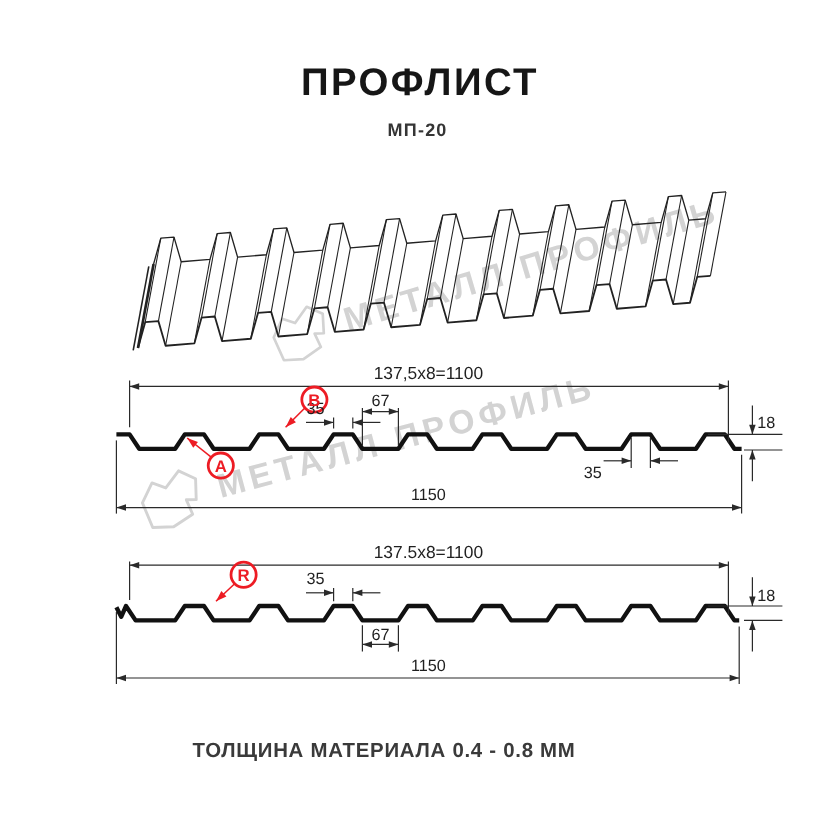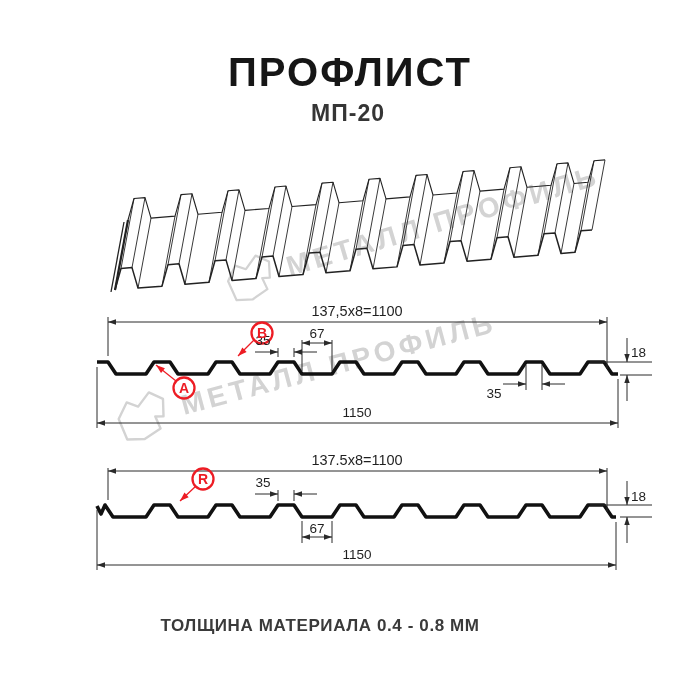--- a/index.html
+++ b/index.html
@@ -1,21 +1,21 @@
 <!DOCTYPE html>
 <html><head>
 <meta charset="utf-8">
 <style>
   html,body{margin:0;padding:0;background:#fff;}
   #canvas{position:relative;width:700px;height:700px;background:#fff;overflow:hidden;
           font-family:"Liberation Sans",sans-serif;}
   .title{position:absolute;left:0;top:50px;width:700px;text-align:center;
-         font-size:40px;font-weight:800;letter-spacing:2px;color:#161616;}
+         font-size:32px;font-weight:800;letter-spacing:2px;color:#161616;}
   .subtitle{position:absolute;left:0;top:100px;width:696px;text-align:center;
-            font-size:23px;font-weight:600;letter-spacing:1px;color:#353535;}
+            font-size:15px;font-weight:600;letter-spacing:1px;color:#353535;}
   .footer{position:absolute;left:0;top:616px;width:640px;text-align:center;
           font-size:17px;font-weight:600;letter-spacing:.6px;color:#3a3a3a;}
   .wm{position:absolute;display:flex;align-items:center;gap:12px;color:#d3d3d3;
       font-weight:700;font-size:28px;letter-spacing:4px;white-space:nowrap;
       transform-origin:0 50%;}
   .wm1{left:222px;top:262px;transform:rotate(-16.5deg);}
   .wm2{left:112px;top:398px;transform:rotate(-15deg);}
   svg#draw{position:absolute;left:0;top:0;}
   svg text{font-family:"Liberation Sans",sans-serif;font-size:13.5px;fill:#1f1f1f;}
   svg text.big{font-size:14.5px;}

